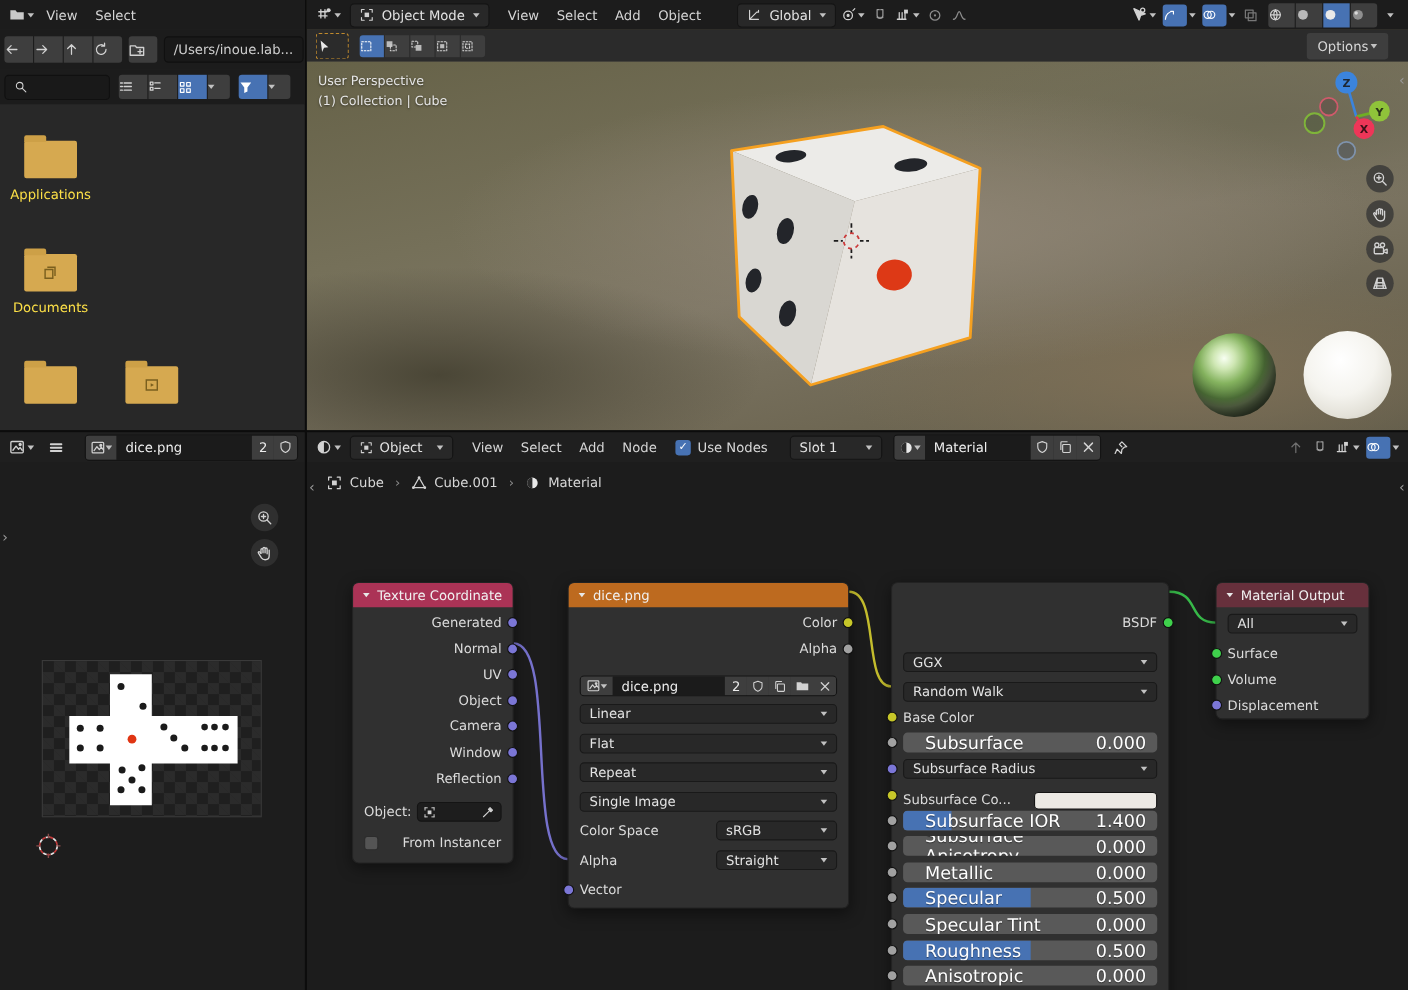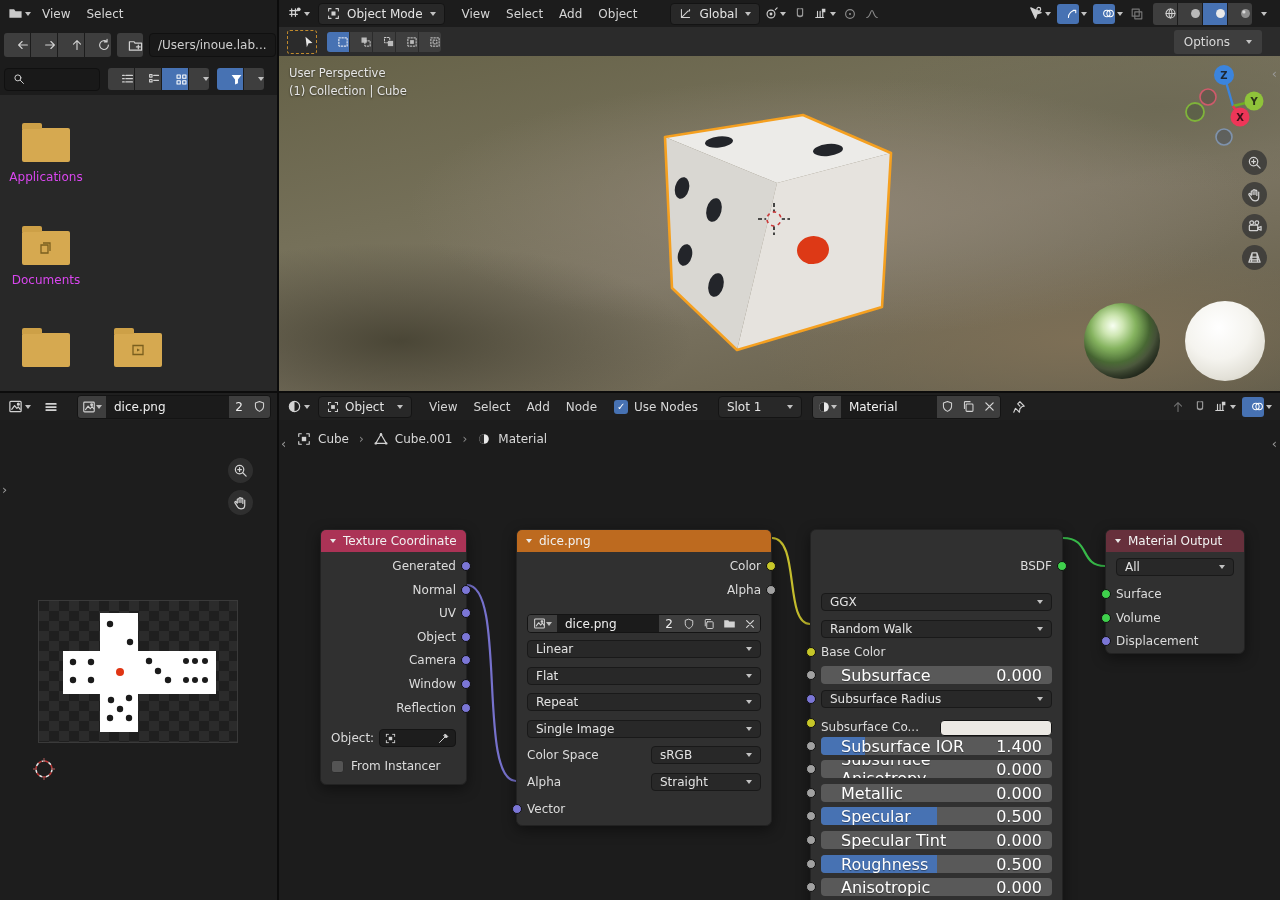--- a/index.html
+++ b/index.html
@@ -5,38 +5,38 @@
 *{box-sizing:border-box;margin:0;padding:0}
 html,body{background:#000}
 #app{position:relative;width:1280px;height:900px;background:#0c0c0c;font-family:"DejaVu Sans",sans-serif;font-size:12px;color:#d8d8d8;overflow:hidden}
 section{position:absolute;overflow:hidden}
 #file-browser{left:0;top:0;width:277px;height:391px;background:#272727}
 #viewport{left:279px;top:0;width:1001px;height:391px;background:#6f6a58}
 #image-editor{left:0;top:393px;width:277px;height:507px;background:#1e1e1e}
 #node-editor{left:279px;top:393px;width:1001px;height:507px;background:#1c1c1c}
 .hdr{position:absolute;left:0;top:0;right:0;height:27px;background:#1c1c1c;display:flex;align-items:center;padding:0 6px;gap:2px;z-index:30}
 .menu{padding:0 7px;height:20px;line-height:20px;color:#d5d5d5;border-radius:3px;white-space:nowrap}
-.btn{display:inline-flex;align-items:center;justify-content:flex-end;background:#3e3e3e;height:24px;min-width:26px;border-radius:3px;gap:16px}
+.btn{display:inline-flex;align-items:center;justify-content:space-between;background:#3e3e3e;height:24px;min-width:26px;border-radius:3px;gap:2px}
 .sbtn{display:inline-flex;align-items:center;justify-content:center;background:transparent;height:22px;min-width:20px;border-radius:3px;gap:2px;padding:0 2px}
 .grp{display:inline-flex;gap:1px}
 .grp .btn{border-radius:0}
 .grp .btn:first-child{border-radius:3px 0 0 3px}
 .grp .btn:last-child{border-radius:0 3px 3px 0}
 .act{background:#4772b3 !important}
 .dd{display:inline-flex;align-items:center;background:#282828;border:1px solid #141414;border-radius:4px;height:22px;padding:0 8px;gap:7px;color:#e3e3e3;white-space:nowrap}
 .chev{width:0;height:0;border-left:3.5px solid transparent;border-right:3.5px solid transparent;border-top:4px solid #c2c2c2;display:inline-block}
 .ic{stroke:#d2d2d2;fill:none;stroke-width:1.3;stroke-linecap:round;stroke-linejoin:round;display:block}
 .field{background:#191919;border:1px solid #101010;border-radius:4px;height:24px;display:flex;align-items:center;padding:0 8px;color:#cfcfcf}
 
 .fb-files{position:absolute;left:0;top:95px;right:0;bottom:0;background:#282828}
 .folder{position:absolute;width:92px;text-align:center}
 .folder-icon{position:relative;width:48px;height:34px;margin:0 auto;background:#d6a950;border-radius:2px}
 .folder-icon::before{content:"";position:absolute;left:0;top:-5px;width:20px;height:6px;background:#cda047;border-radius:2px 2px 0 0}
 .folder-glyph{position:absolute;left:50%;top:50%;transform:translate(-50%,-50%)}
-.folder-label{margin-top:8px;color:#d946ef;font-size:12px}
+.folder-label{margin-top:8px;color:#fde047;font-size:12px}
 
 .vp-tools{position:absolute;left:0;top:27px;right:0;height:29px;background:#2b2b2b;display:flex;align-items:center;padding:0 8px;gap:6px;z-index:29}
 .vp-canvas{position:absolute;left:0;top:56px;right:0;bottom:0;
  background:
  radial-gradient(ellipse 60% 55% at 55% 45%, #8e8474 0%, rgba(142,132,116,0) 70%),
  radial-gradient(ellipse 45% 45% at 12% 85%, #4a4636 0%, rgba(74,70,54,0) 65%),
  radial-gradient(ellipse 50% 40% at 88% 15%, #6e6a55 0%, rgba(110,106,85,0) 60%),
  radial-gradient(ellipse 50% 45% at 80% 85%, #7d6f56 0%, rgba(125,111,86,0) 65%),
  linear-gradient(168deg,#666248 0%,#757059 35%,#7d7664 55%,#6e6753 80%,#5f5b4a 100%)}
 .ov-text{position:absolute;color:#e6e6e6;font-size:11.5px;text-shadow:0 1px 2px rgba(0,0,0,.55);white-space:nowrap}
@@ -639,21 +639,21 @@
         <span style="flex:1;height:18px;background:#1d1d1d;border:1px solid #141414;border-radius:4px;display:flex;align-items:center;justify-content:space-between;padding:0 5px">
           <svg class="ic" width="11" height="11" viewBox="0 0 16 16">
                 <path d="M2 2h3M2 2v3M14 2h-3M14 2v3M2 14h3M2 14v-3M14 14h-3M14 14v-3"></path>
                 <rect x="5.5" y="5.5" width="5" height="5" fill="#d2d2d2" stroke="none"></rect>
               </svg>
           <svg class="ic" width="12" height="12" viewBox="0 0 16 16">
                 <path d="M2 14l6-6M8 8l2.5-2.5M10 3l3 3-2 2-3-3z" fill="#d2d2d2"></path>
               </svg>
         </span>
       </div>
-      <div class="nrow" style="top:227px;display:flex;align-items:center;gap:7px">
+      <div class="nrow" style="top:227px;display:flex;align-items:center;gap:22px">
         <span style="width:13px;height:13px;background:#545454;border-radius:3px;border:1px solid #2c2c2c"></span>
         <span>From Instancer</span>
       </div>
       <span class="sock" style="right:-5px;top:31px;background:#7b76d6"></span>
       <span class="sock" style="right:-5px;top:55px;background:#7b76d6"></span>
       <span class="sock" style="right:-5px;top:78px;background:#7b76d6"></span>
       <span class="sock" style="right:-5px;top:102px;background:#7b76d6"></span>
       <span class="sock" style="right:-5px;top:125px;background:#7b76d6"></span>
       <span class="sock" style="right:-5px;top:149px;background:#7b76d6"></span>
       <span class="sock" style="right:-5px;top:173px;background:#7b76d6"></span>

